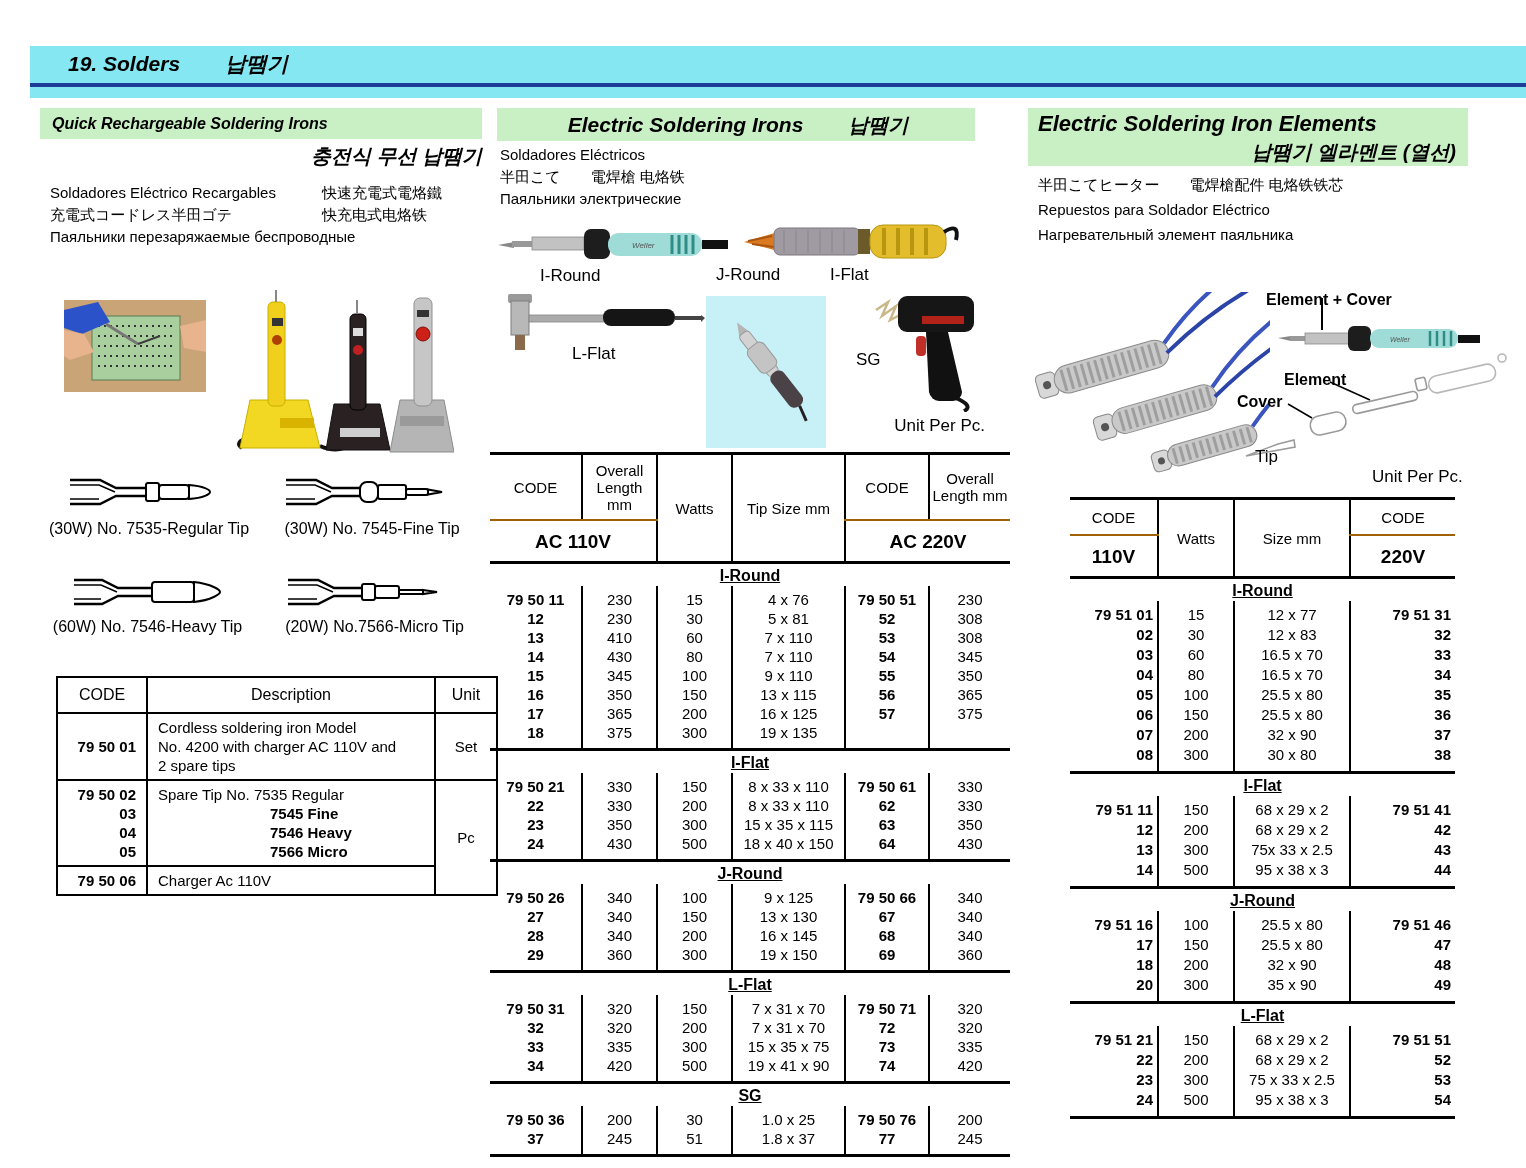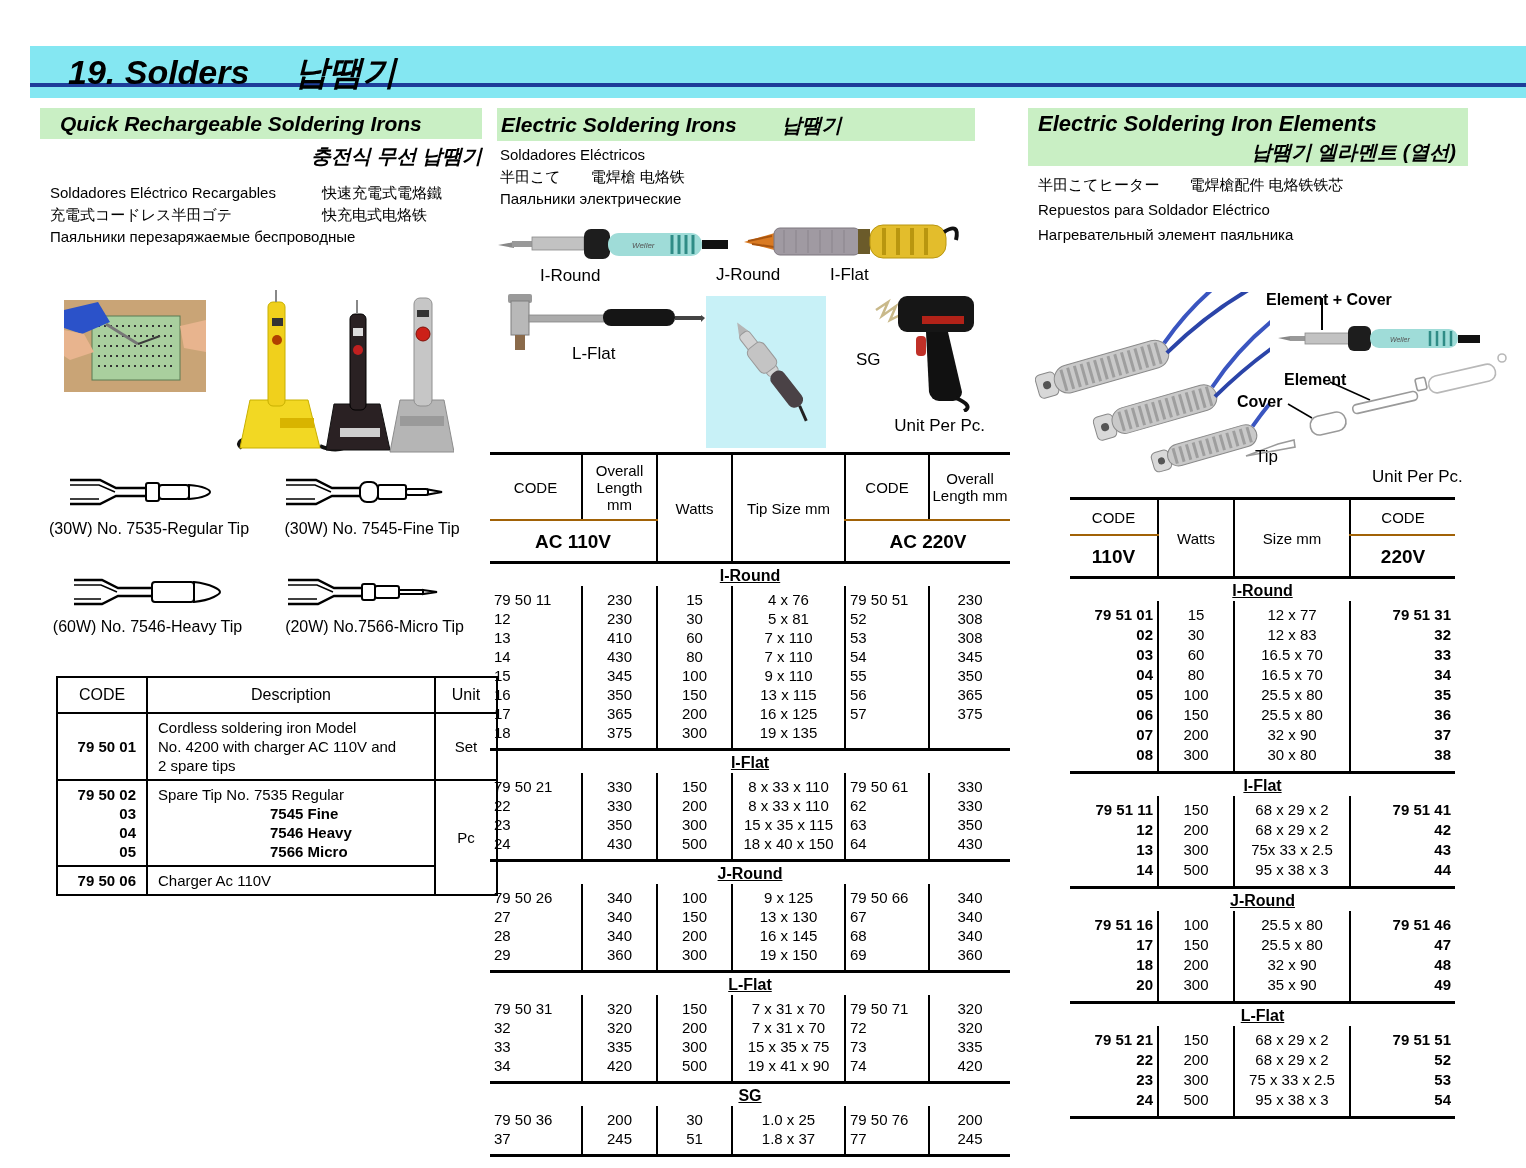--- a/index.html
+++ b/index.html
@@ -5,27 +5,27 @@
   html,body { margin:0; padding:0; background:#ffffff; }
   .page {
     position:relative; width:1526px; height:1168px; background:#ffffff;
     font-family:"Liberation Sans","DejaVu Sans",sans-serif; color:#000; overflow:hidden;
   }
   .abs { position:absolute; }
 
   
   .header-bar { position:absolute; left:30px; top:46px; width:1496px; height:52px; background:#84e7f2; }
   .header-rule { position:absolute; left:0; top:37px; width:100%; height:4px; background:#1d3d99; }
-  .header-title { position:absolute; left:38px; top:4px; font-size:34px; font-weight:bold; font-style:italic; white-space:nowrap; }
+  .header-title { position:absolute; left:38px; top:4px; font-size:21px; font-weight:bold; font-style:italic; white-space:nowrap; }
   .header-title .kr { margin-left:45px; }
 
   
   .green-bar { background:#c9efc4; font-weight:bold; font-style:italic; }
-  .gb1 { left:40px; top:108px; width:442px; height:31px; font-size:21px; line-height:31px; padding-left:20px; box-sizing:border-box; }
-  .gb2 { left:497px; top:108px; width:478px; height:33px; font-size:21px; line-height:33px; padding-left:4px; box-sizing:border-box; }
+  .gb1 { left:40px; top:108px; width:442px; height:31px; font-size:16px; line-height:31px; padding-left:12px; box-sizing:border-box; }
+  .gb2 { left:497px; top:108px; width:478px; height:33px; font-size:21px; line-height:33px; padding-left:4px; box-sizing:border-box;text-align:center; }
   .gb2 .kr { margin-left:45px; font-size:20px; }
   .gb3 { left:1028px; top:108px; width:440px; height:58px; font-size:22px; padding:3px 12px 0 10px; box-sizing:border-box; }
   .gb3 .line2 { text-align:right; font-size:20px; margin-top:2px; }
 
   .sub-kr { left:40px; top:143px; width:442px; text-align:right; font-weight:bold; font-style:italic; font-size:20px; }
 
   .langs { font-size:15px; line-height:22px; }
   .langs1 { left:50px; top:182px; width:432px; display:grid; grid-template-columns:272px auto; }
   .langs1 .full { grid-column:1 / span 2; }
   .langs2 { left:500px; top:144px; }
@@ -56,21 +56,21 @@
   .stable .section-row td { border-top:3px solid #000; text-align:center; padding:3px 0 1px; }
   .section-name { font-weight:bold; text-decoration:underline; font-size:16px; }
   .stable .data-row td { font-size:15px; padding:0 4px; }
   .stable .data-row td + td { border-left:2px solid #000; }
   .stable .data-row.first td { padding-top:4px; }
   .stable .data-row.last td { padding-bottom:6px; }
 
   .mtable { width:520px; }
   .mtable thead tr:first-child th { height:60px; }
   .mtable .data-row td { line-height:19px; }
-  .mtable .c0, .mtable .c4 { font-weight:normal; text-align:left; }
+  .mtable .c0, .mtable .c4 { font-weight:bold; text-align:center; }
   .mtable .c0 { padding-right:14px; }
   .mtable .c4 { padding-right:12px; }
   .mtable .c1, .mtable .c2, .mtable .c3, .mtable .c5 { text-align:center; }
 
   .rtable { width:385px; }
   .rtable thead tr:first-child th { height:30px; }
   .rtable .data-row td { line-height:20px; }
   .rtable .c0, .rtable .c3 { font-weight:bold; text-align:right; }
   .rtable .c0 { padding-right:14px; }
   .rtable .c3 { padding-right:12px; }

